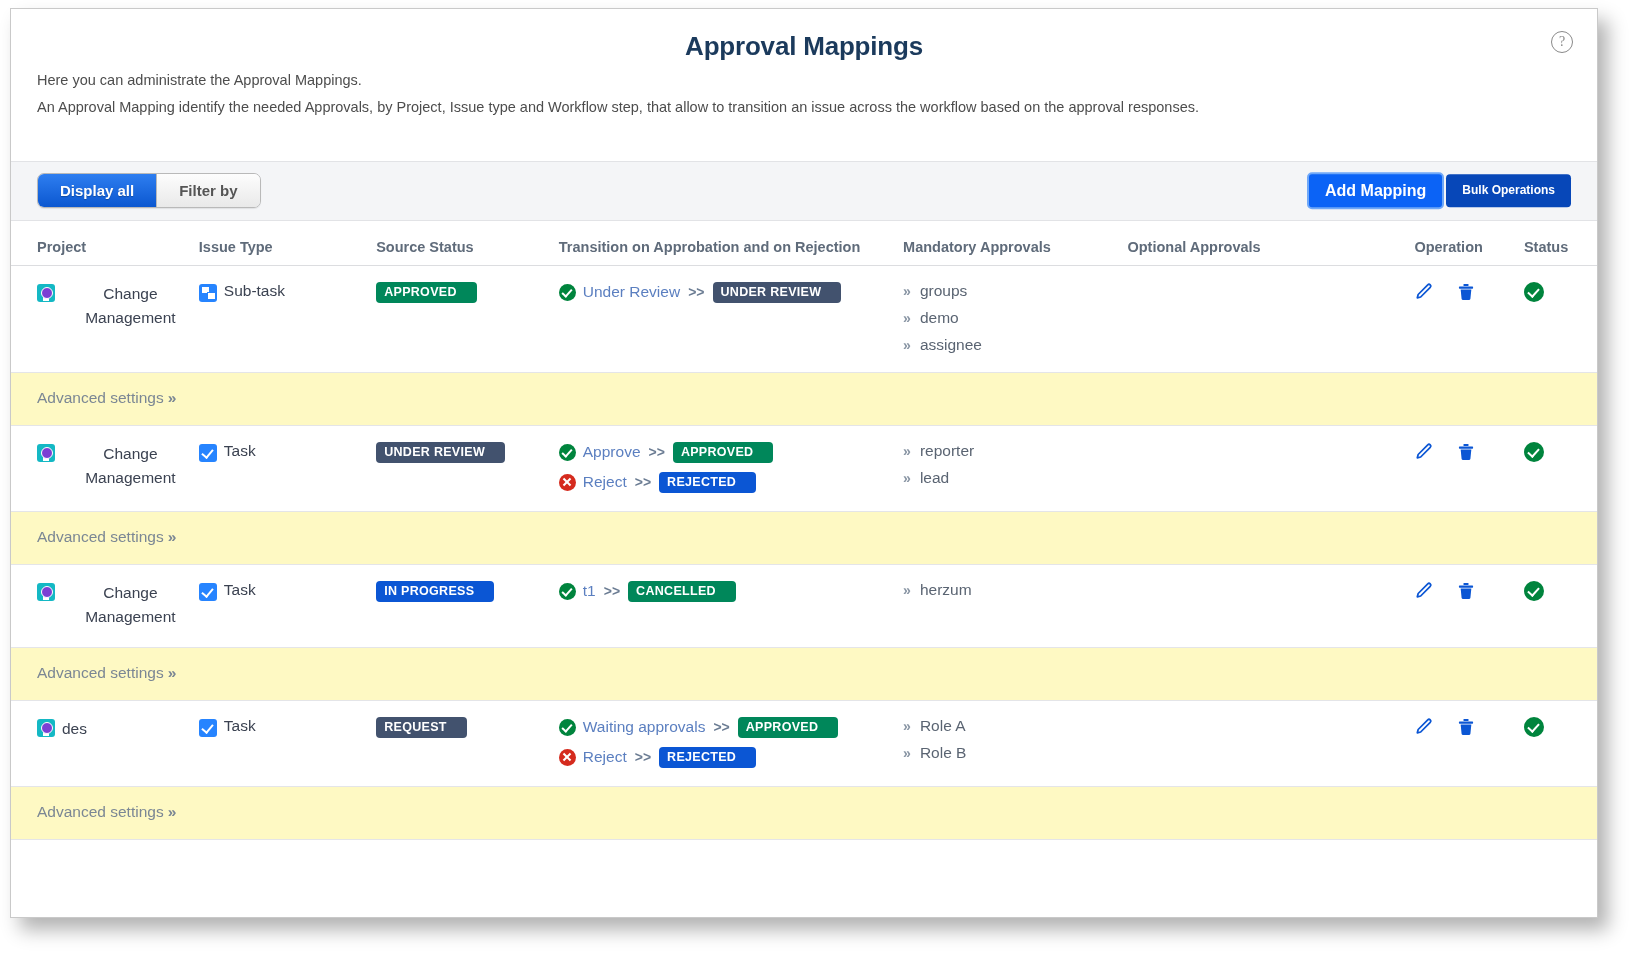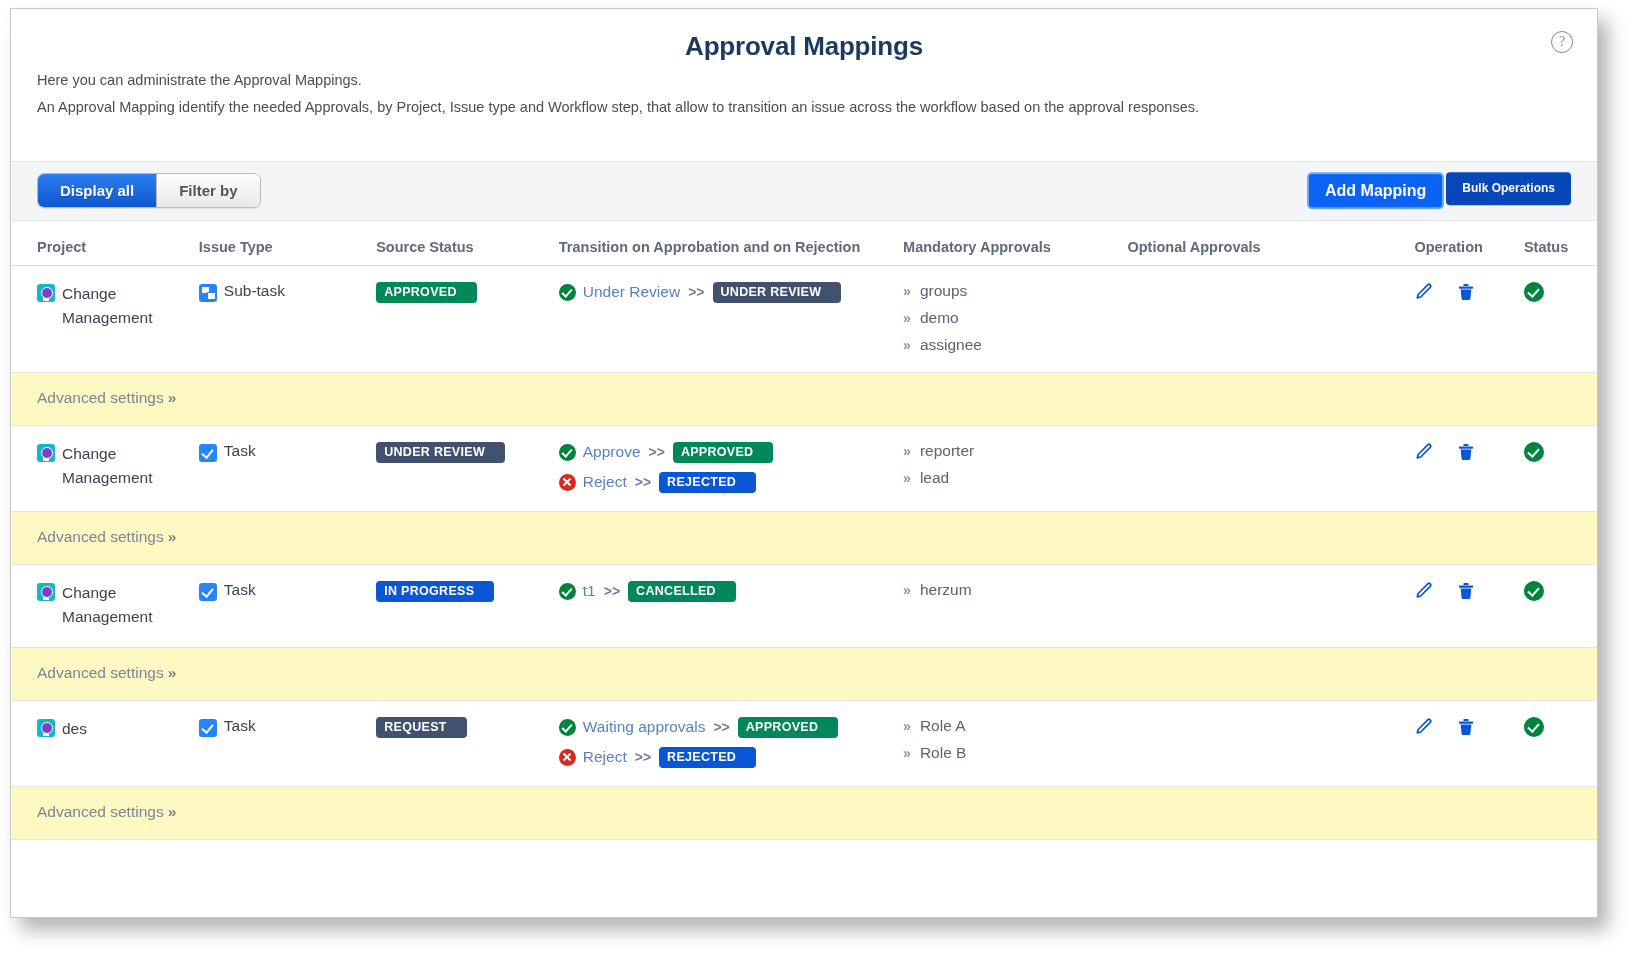--- a/index.html
+++ b/index.html
@@ -65,21 +65,21 @@
   }
   .seg-btn.active {
     background: linear-gradient(#2e7ef0,#0b57d0);
     color: #fff;
     text-shadow: 0 1px 1px rgba(0,0,0,0.25);
   }
   .seg-btn + .seg-btn { border-left: 1px solid #b9b9b9; }
 
   .tb-right {
     position: absolute; right: 26px; top: 50%; transform: translateY(-50%);
-    display: flex; align-items: flex-start; padding-left: 32px;
+    display: flex; align-items: center; padding-left: 32px;
   }
   .btn-primary {
     background: #0b63f6; color: #fff; font-weight: bold; font-size: 16px;
     border: 2px solid #6fa8f8; border-radius: 5px;
     padding: 8px 16px; cursor: pointer; line-height: 1.1;
   }
   .btn-secondary {
     background: #0747b8; color: #fff; font-weight: bold; font-size: 12px;
     border: none; border-radius: 4px;
     padding: 10px 16px; cursor: pointer; line-height: 1.1;
@@ -112,21 +112,21 @@
   .adv-row td {
     background: #fef9c3; padding: 12px 0 12px 26px;
     border-bottom: 1px solid #e4e5e8;
     border-top: 1px solid #e4e5e8;
   }
   .adv-label { font-size: 15.5px; color: #7b8794; cursor: pointer; }
   .adv-label .chev { font-weight: bold; color: #7b8794; margin-left: 4px; }
 
   
   .cell-flex { display: flex; align-items: flex-start; }
-  .proj-name { color: #3b4251; line-height: 1.55; }
+  .proj-name { color: #3b4251; line-height: 1.55; text-align: center; }
 
   .ic-project {
     width: 18px; height: 18px; border-radius: 3px;
     background: #14b8c4; margin-right: 7px; margin-top: 2px;
     flex: 0 0 auto; position: relative; overflow: hidden;
   }
   .ic-project::after {
     content: ""; position: absolute; left: 4px; top: 3px;
     width: 10px; height: 10px; border-radius: 50%;
     background: #7b3fd4; border: 1.5px solid #ffffff;

